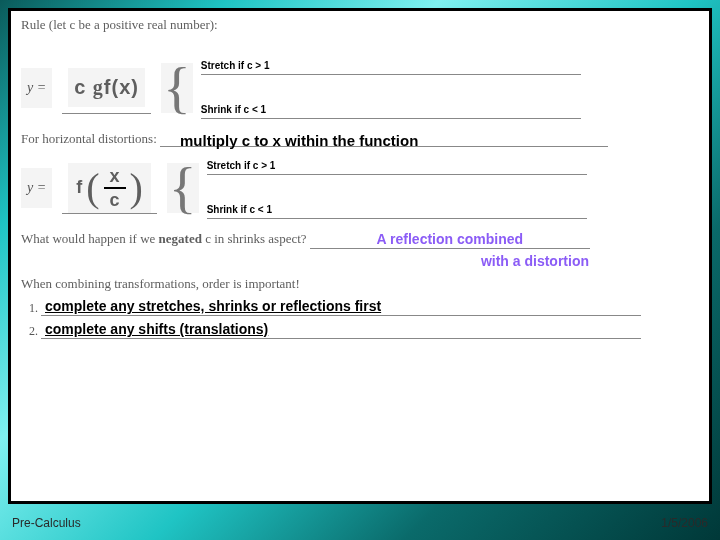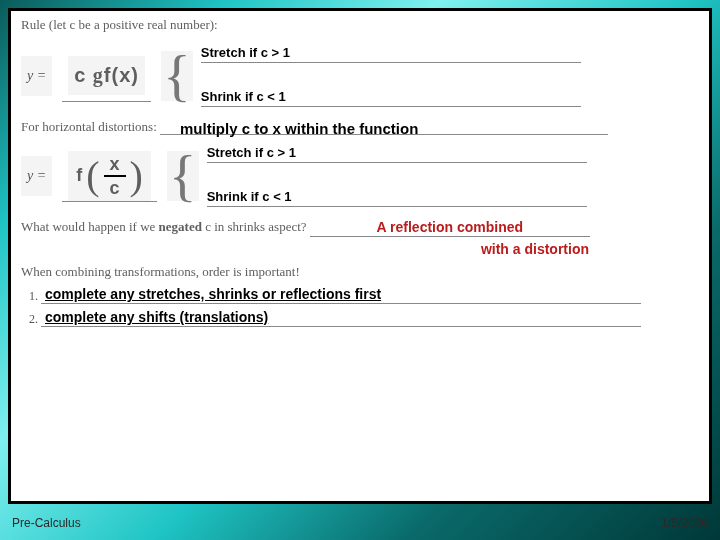--- a/index.html
+++ b/index.html
@@ -105,40 +105,40 @@
     height: 70px;
     padding: 4px 0;
   }
   .slot {
     display: inline-block;
     border-bottom: 1px solid #888;
     min-width: 380px;
     padding-bottom: 1px;
     margin-left: 2px;
   }
-  .slot .fill { font-size: 13px; }
-  .rulehead { font-size: 13px; margin-bottom: 8px; }
+  .slot .fill { font-size: 10px; }
+  .rulehead { font-size: 13px; margin-bottom: 20px; }
   ol.steps { list-style: decimal; padding-left: 20px; font-size: 12px; color: #555; }
   ol.steps li { margin: 5px 0; }
   .step-blank {
     display: inline-block;
     border-bottom: 1px solid #888;
     width: 600px;
     vertical-align: bottom;
     padding-left: 4px;
   }
   .step-blank .fill { text-decoration: underline; font-size: 14px; }
   .neg-blank {
     display:inline-block;
     border-bottom:1px solid #888;
     width: 280px;
     vertical-align: top;
     text-align: center;
   }
-  .neg-fill { font-family: Arial, sans-serif; font-weight: bold; color:#b91c1c; font-size:14px; }
+  .neg-fill { font-family: Arial, sans-serif; font-weight: bold; color:#8b5cf6; font-size:14px; }
 </style>
 </head>
 <body>
 
 <div class="outer">
   <div class="page">
 
     <div class="rulehead">Rule (let c be a positive real number):</div>
 
 

